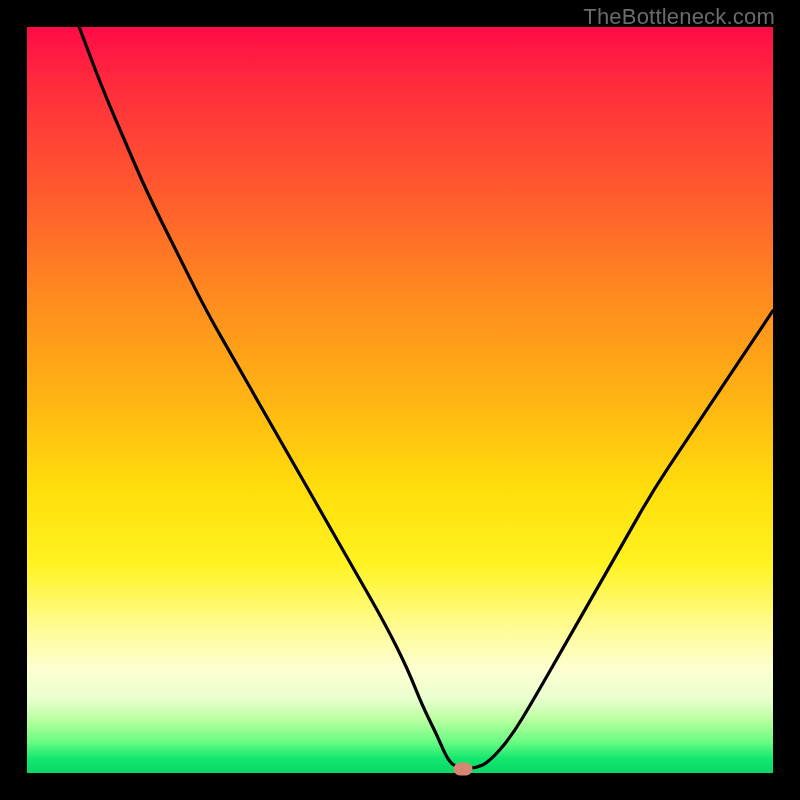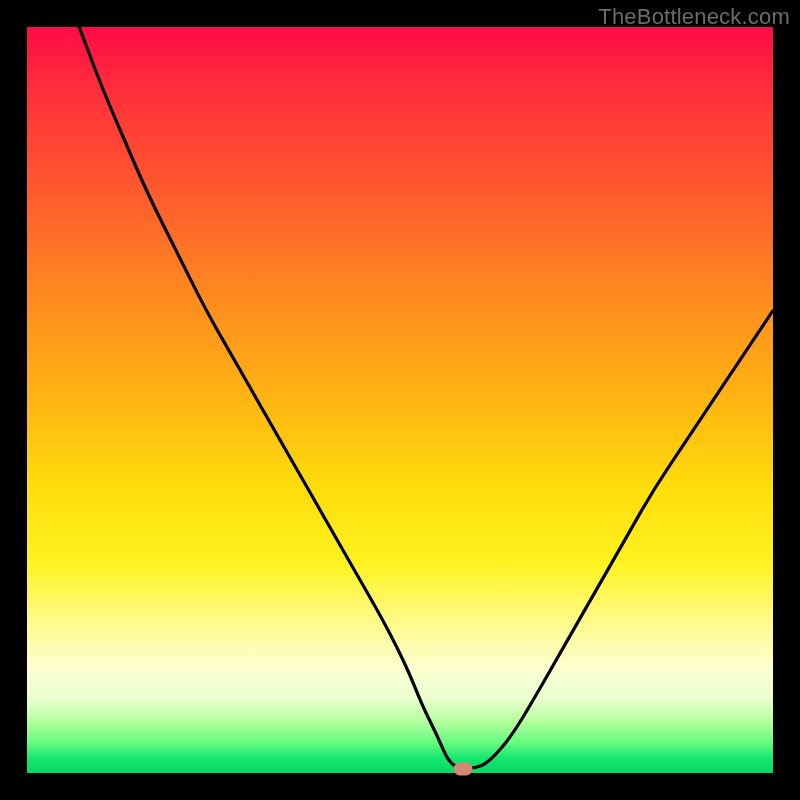--- a/index.html
+++ b/index.html
@@ -13,21 +13,21 @@
   }
   .frame {
     position: relative;
     width: 800px;
     height: 800px;
     background: #000;
   }
   .watermark {
     position: absolute;
     top: 4px;
-    right: 10px;
+    right: 25px;
     color: #6b6b6b;
     font-size: 22px;
     font-weight: 500;
     letter-spacing: 0.2px;
     z-index: 5;
     user-select: none;
   }
   .plot-area {
     position: absolute;
     left: 27px;

